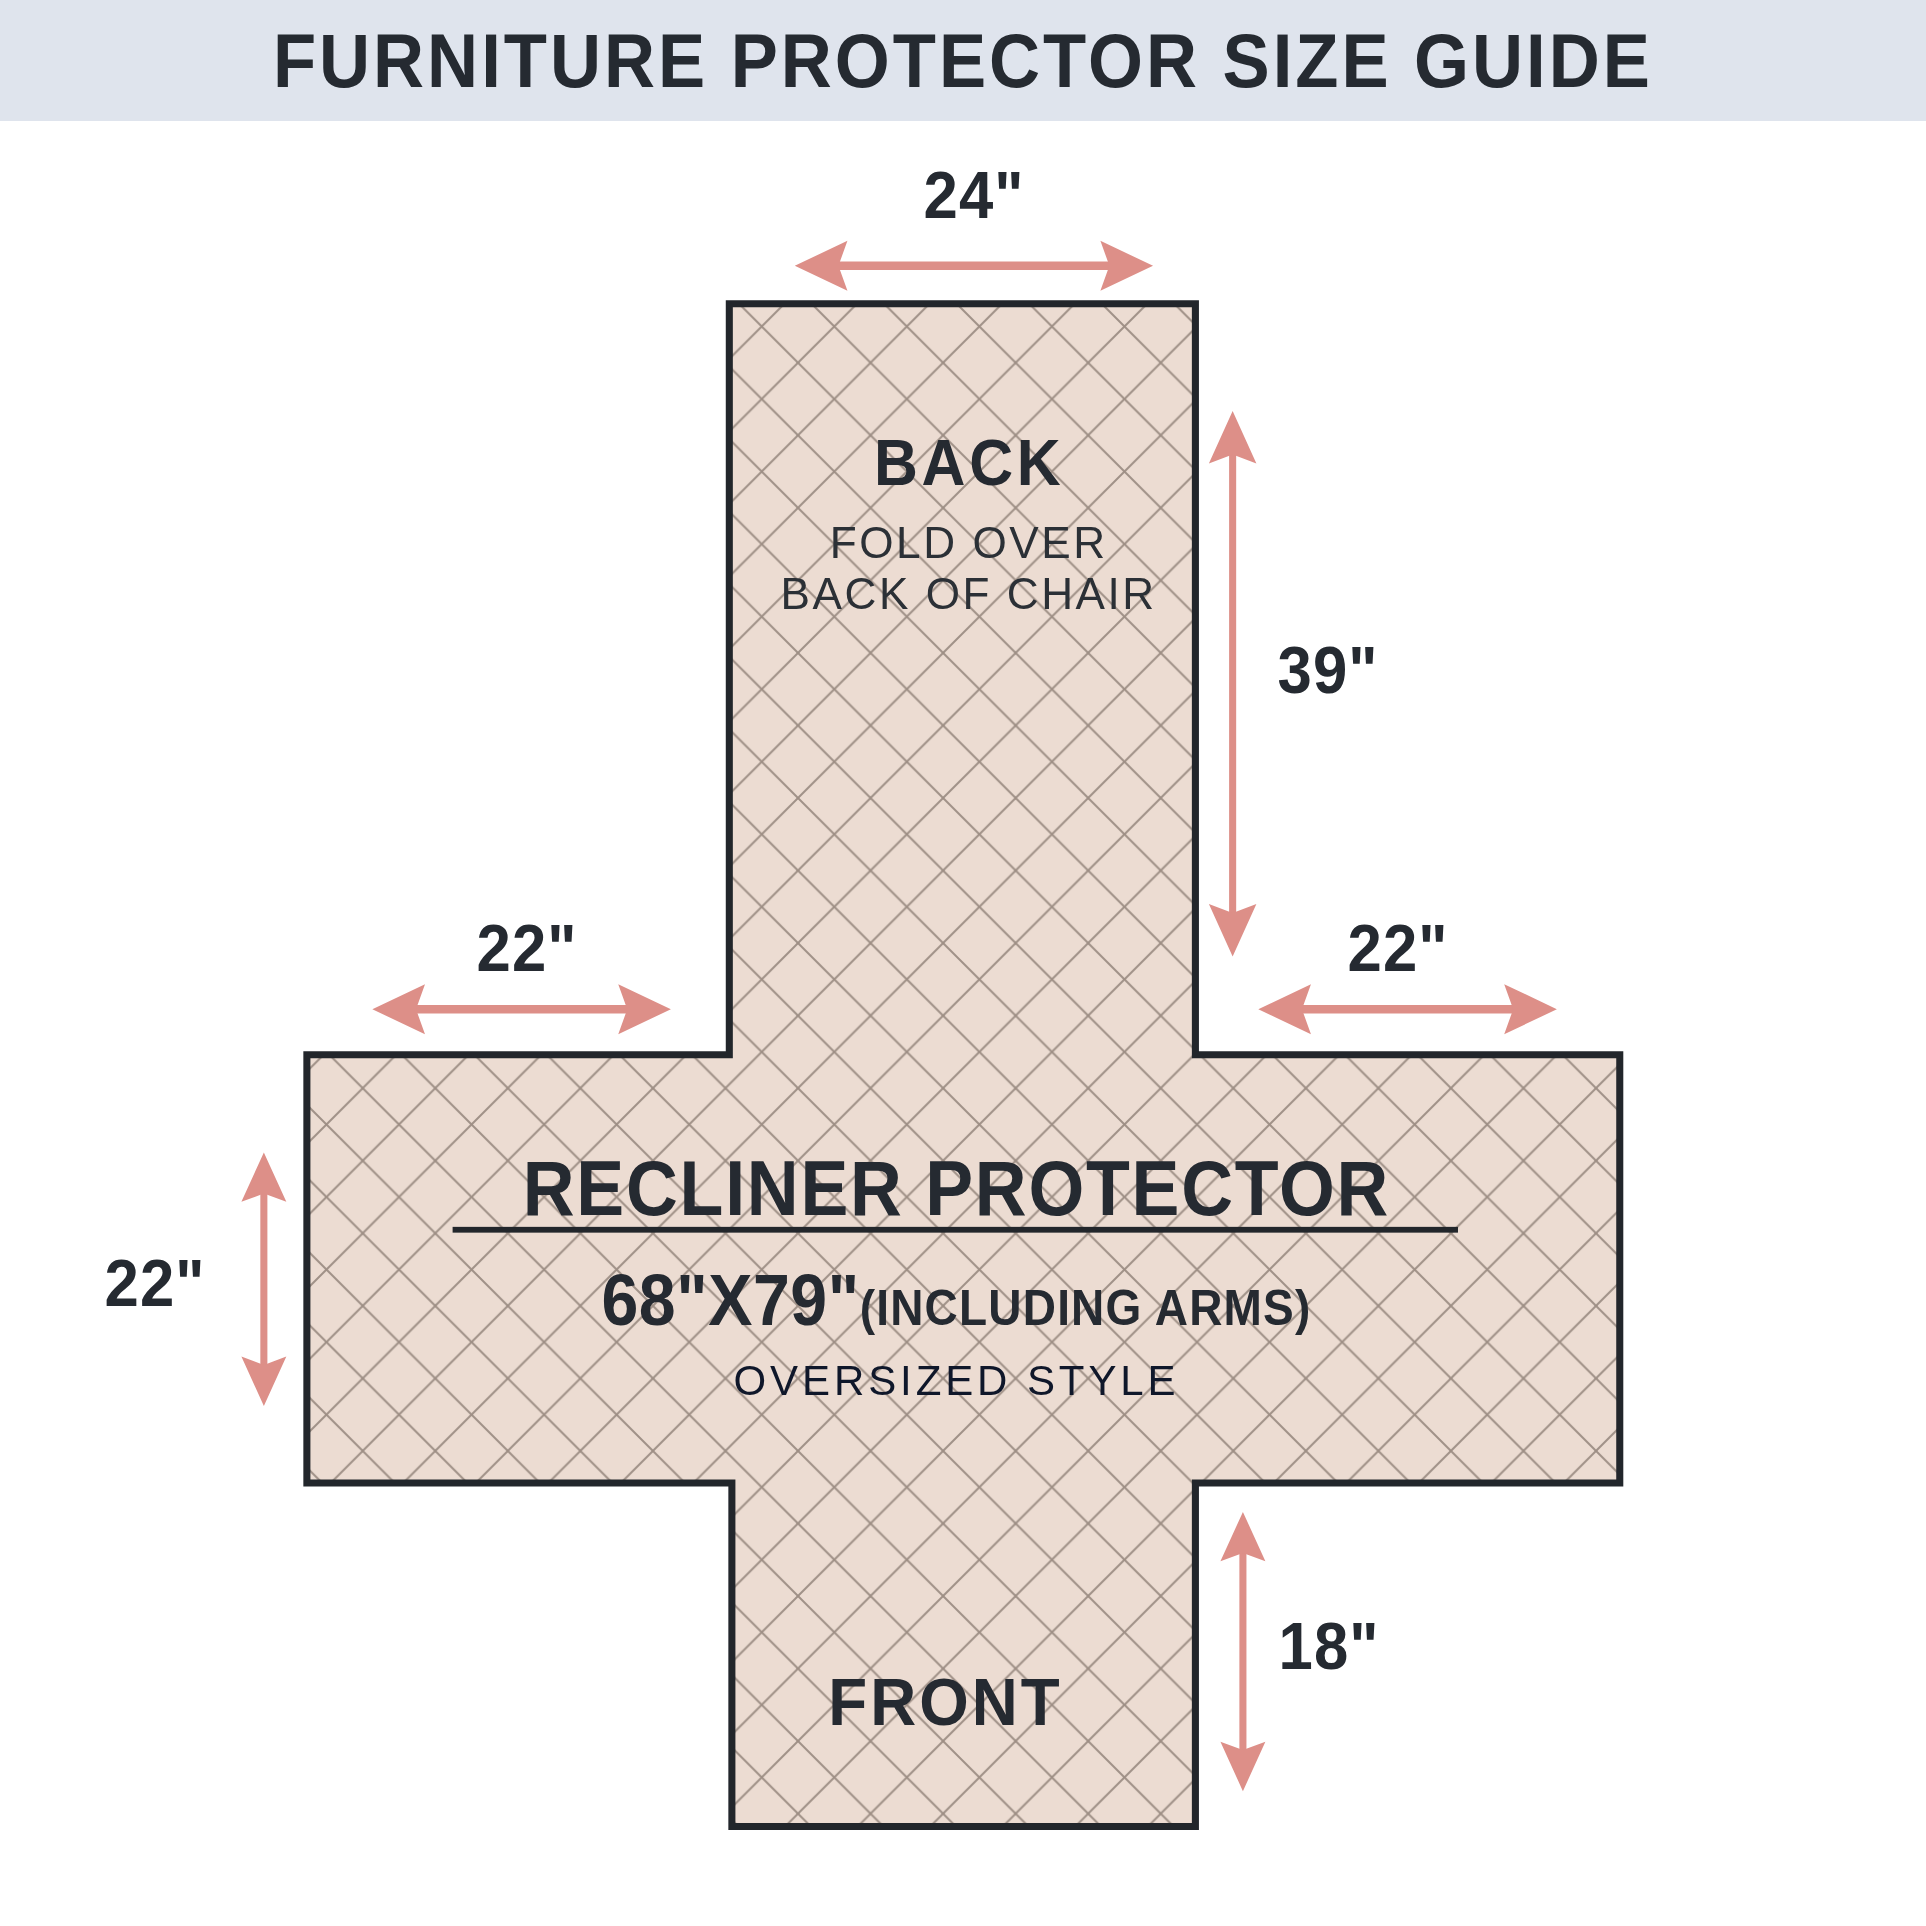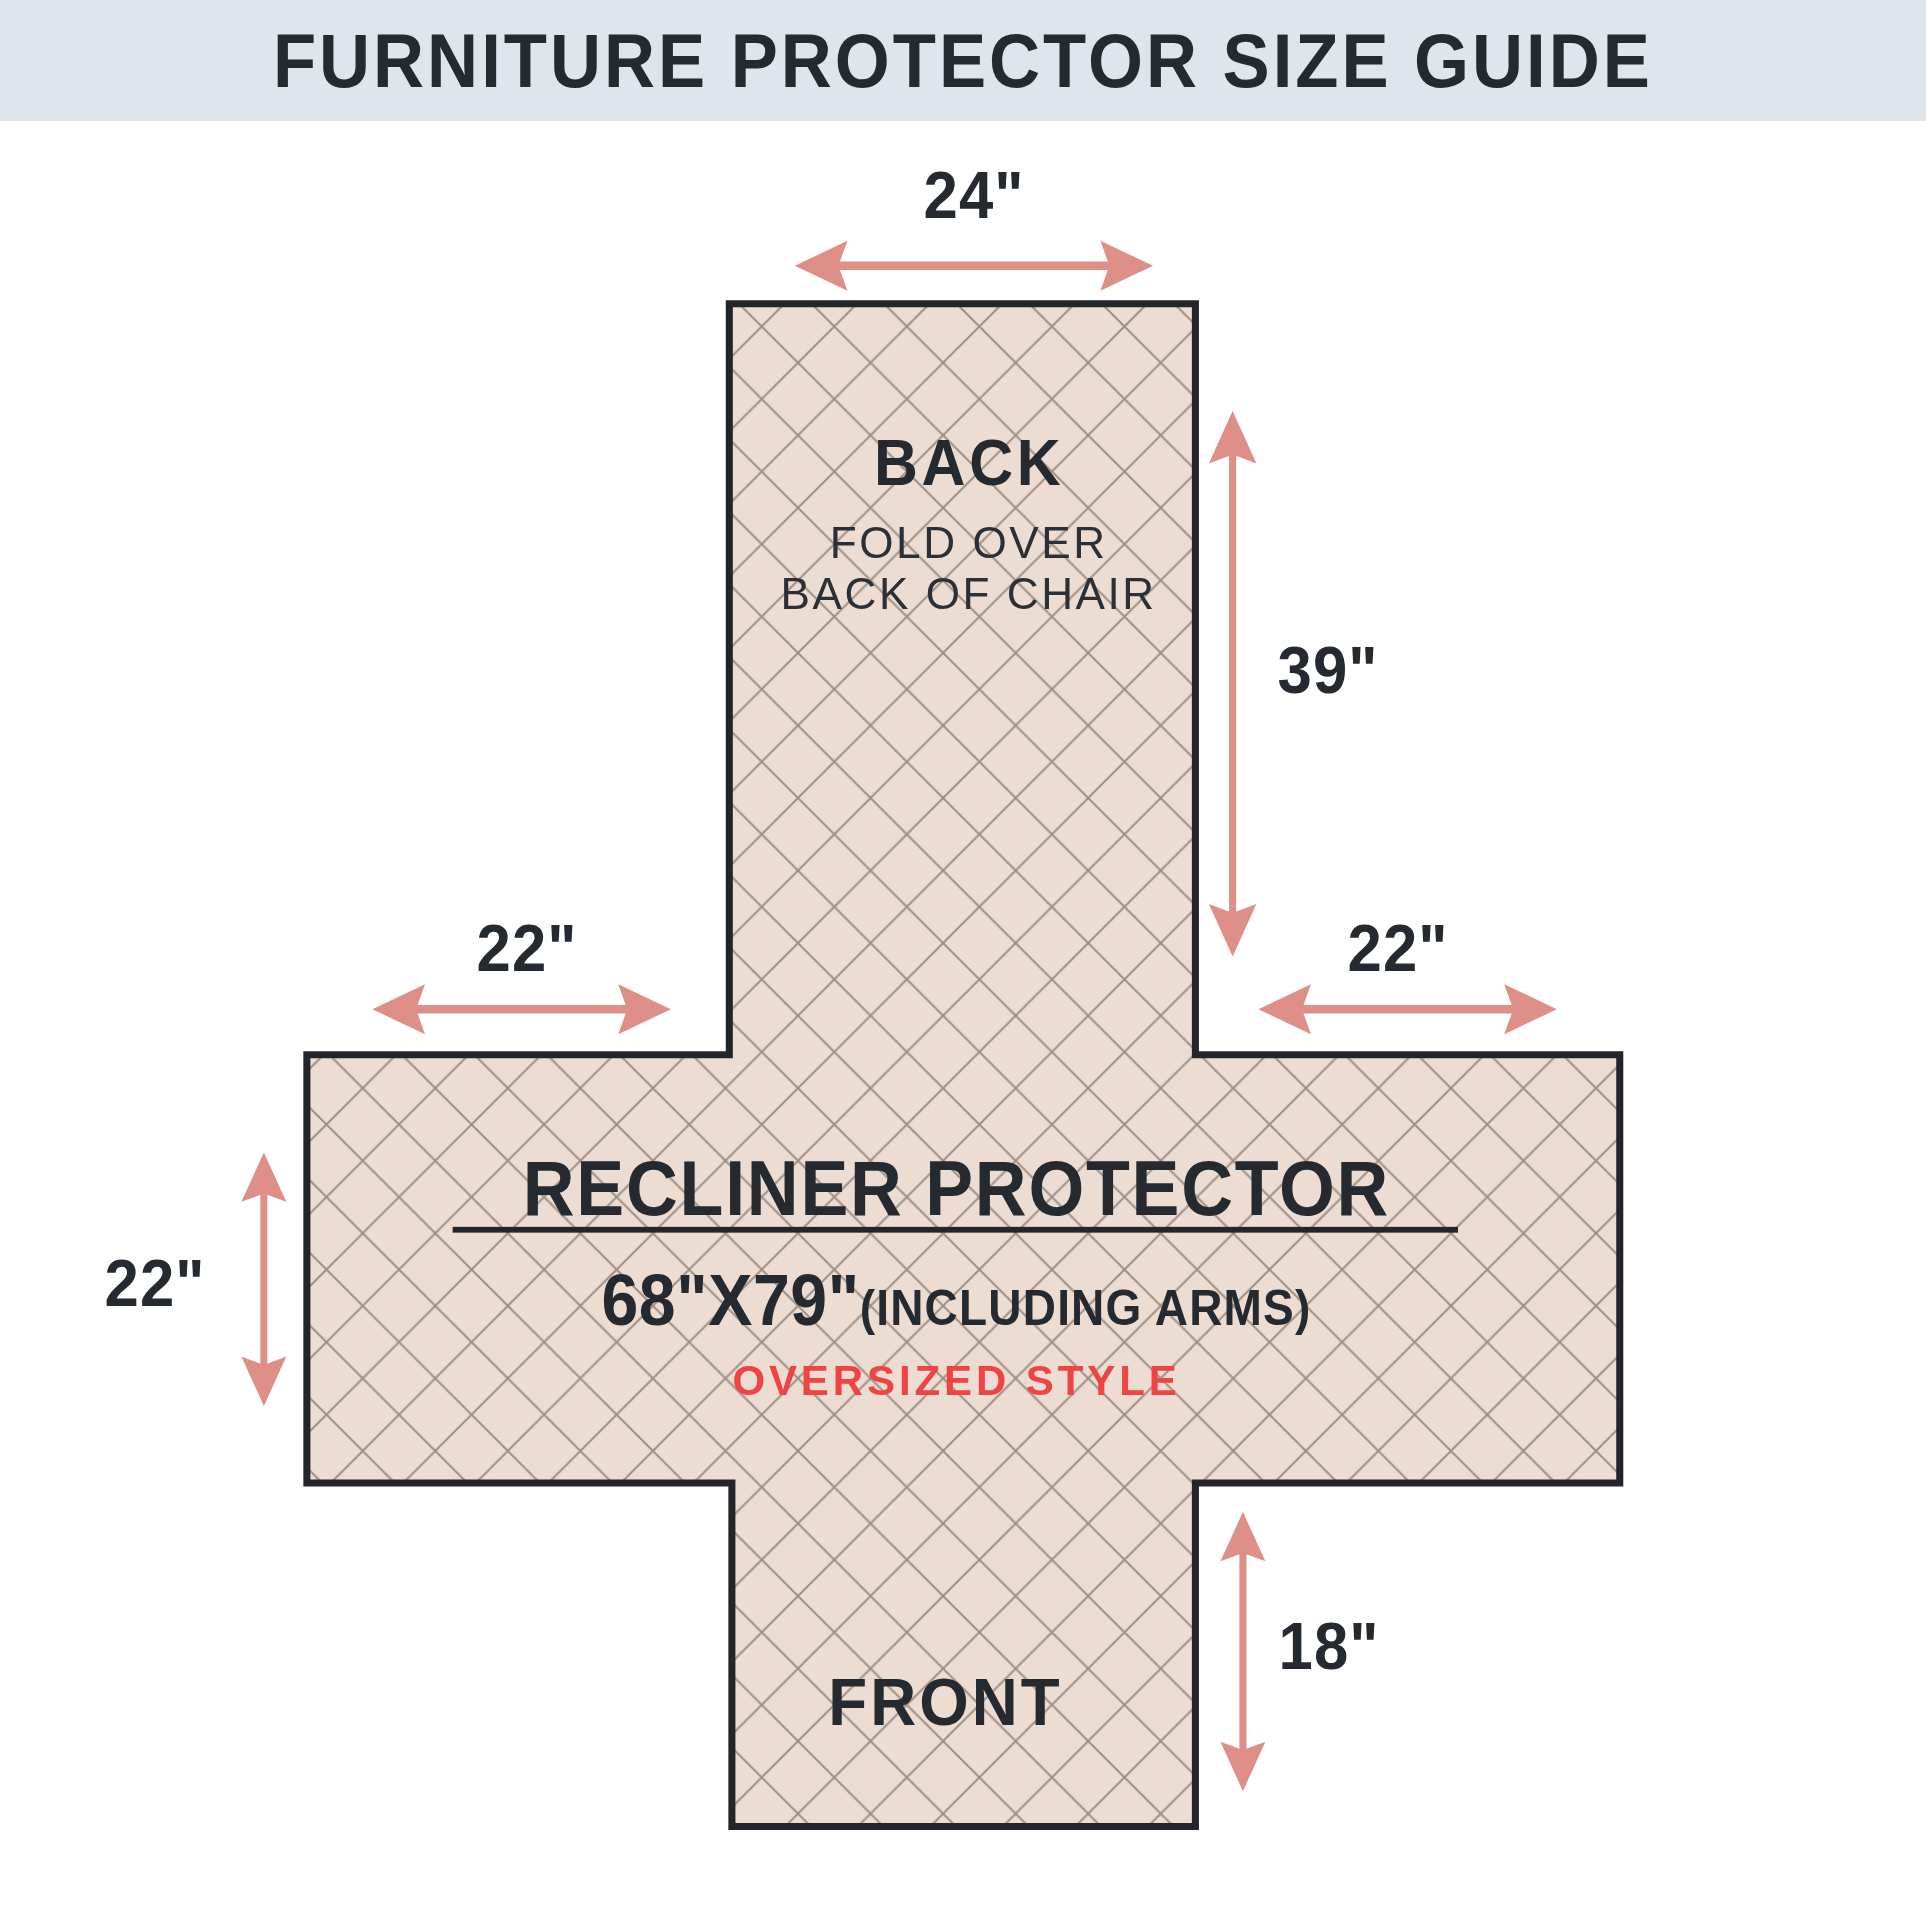--- a/index.html
+++ b/index.html
@@ -94,23 +94,23 @@
     font-weight: 700;
     letter-spacing: 0.6px;
     transform: scaleX(0.92);
   }
   .main-size .paren {
     font-size: 50px;
     letter-spacing: 1.3px;
   }
   .main-style {
     font-size: 42px;
-    font-weight: 700;
+    font-weight: 400;
     letter-spacing: 3.9px;
-    color: #ef4444;
+    color: #0f172a;
   }
 </style>
 </head>
 <body>
 
 <div id="page">
 
   <div class="header-band">
     <div class="header-title">FURNITURE PROTECTOR SIZE GUIDE</div>
   </div>

